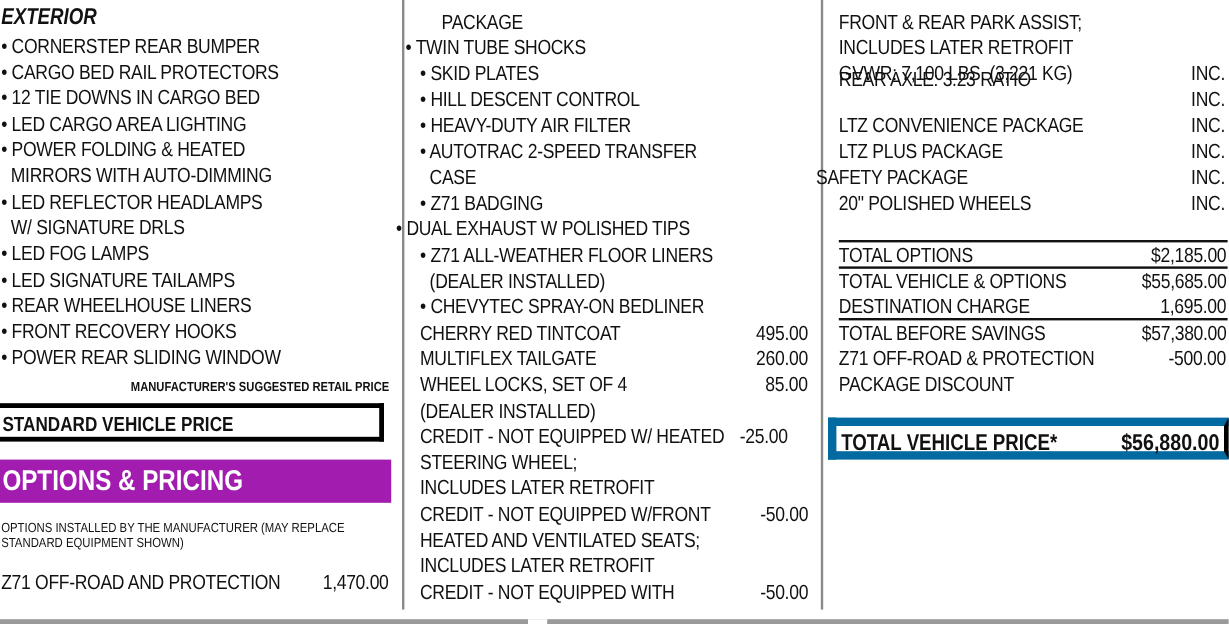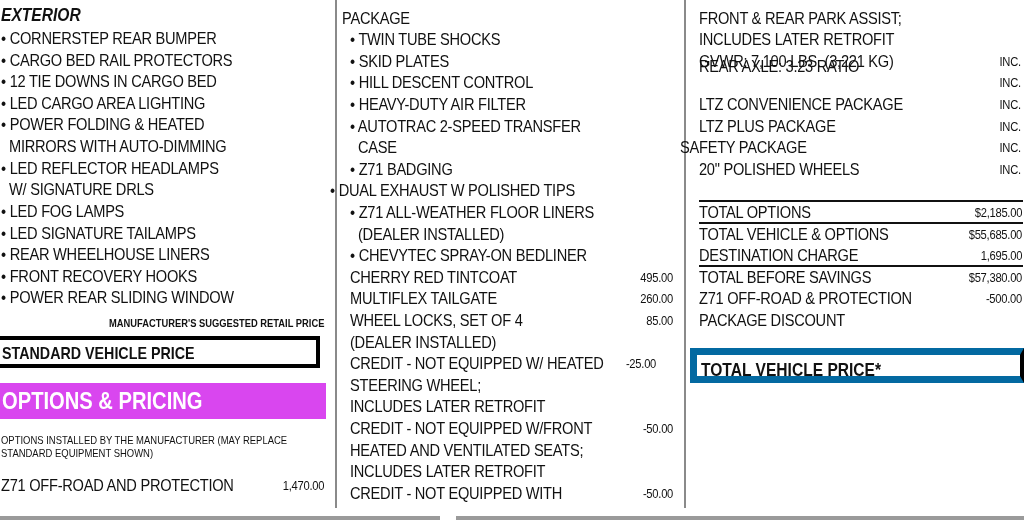--- a/index.html
+++ b/index.html
@@ -6,21 +6,21 @@
   body {
     width: 1024px; height: 520px; overflow: hidden; background: #ffffff; position: relative;
     font-family: "Liberation Sans", "DejaVu Sans", sans-serif; color: #111;
   }
   .line {
     position: absolute; font-size: 17px; line-height: 21.5px; height: 21.5px; white-space: nowrap;
     letter-spacing: -0.3px;
   }
   .line .txt { display: inline-block; transform: scaleX(0.86); transform-origin: 0 50%; }
   .amt {
-    position: absolute; font-size: 13px; line-height: 21.5px; height: 21.5px; white-space: nowrap;
+    position: absolute; font-size: 17px; line-height: 21.5px; height: 21.5px; white-space: nowrap;
     text-align: right; letter-spacing: -0.3px;
   }
   .amt .txt { display: inline-block; transform: scaleX(0.86); transform-origin: 100% 50%; }
   .vline { position: absolute; width: 2px; background: #8a8a8a; }
   .bottom-bar { position: absolute; left: 0; top: 516px; width: 1024px; height: 4px; background: #9a9a9a; }
   .bottom-gap { position: absolute; left: 440px; top: 516px; width: 16px; height: 4px; background: #fff; }
 
   .heading-exterior {
     position: absolute; left: 1px; top: 3px; font-size: 19px; font-weight: 700; line-height: 24px; font-style: italic;
   }
@@ -34,21 +34,21 @@
   .std-box {
     position: absolute; left: 0; top: 336px; width: 320px; height: 32px;
     border: 4px solid #000; border-left: none; box-sizing: border-box;
   }
   .std-box .label { position: absolute; left: 2px; top: 3px; font-size: 17px; font-weight: 700; line-height: 22px; }
   .std-box .value { position: absolute; right: 6px; top: 2px; font-size: 19px; font-weight: 700; line-height: 24px; }
   .std-box .label .txt { display:inline-block; transform: scaleX(0.84); transform-origin: 0 50%; }
   .std-box .value .txt { display:inline-block; transform: scaleX(0.88); transform-origin: 100% 50%; }
 
   .options-banner {
-    position: absolute; left: 0; top: 383px; width: 326px; height: 36px; background: #d946ef; color: #fff;
+    position: absolute; left: 0; top: 383px; width: 326px; height: 36px; background: #a21caf; color: #fff;
   }
   .options-banner .txt {
     position: absolute; left: 2px; top: 4px; font-size: 24px; font-weight: 700; line-height: 28px;
     display:inline-block; transform: scaleX(0.84); transform-origin: 0 50%; white-space: nowrap;
   }
   .opt-note {
     position: absolute; left: 1px; top: 434px; font-size: 11px; line-height: 13px; white-space: nowrap;
   }
   .opt-note .txt { display:block; transform: scaleX(0.86); transform-origin: 0 50%; }
 
@@ -98,22 +98,22 @@
     <span class="txt">STANDARD EQUIPMENT SHOWN)</span>
   </div>
 
   <div class="line" style="left:1px;top:475px"><span class="txt">Z71 OFF-ROAD AND PROTECTION</span></div>
   <div class="amt" style="right:700px;top:475px"><span class="txt">1,470.00</span></div>
 </div>
 
 <div class="vline" style="left:335px;top:0;height:508px"></div>
 
 <div>
-  <div class="line" style="left:342px;top:8px"><span class="txt">PACKAGE</span></div>
-  <div class="line" style="left:350px;top:29px"><span class="txt">• TWIN TUBE SHOCKS</span></div>
+  <div class="line" style="left:368px;top:8px"><span class="txt">PACKAGE</span></div>
+  <div class="line" style="left:338px;top:29px"><span class="txt">• TWIN TUBE SHOCKS</span></div>
   <div class="line" style="left:350px;top:51px"><span class="txt">• SKID PLATES</span></div>
   <div class="line" style="left:350px;top:72px"><span class="txt">• HILL DESCENT CONTROL</span></div>
   <div class="line" style="left:350px;top:94px"><span class="txt">• HEAVY-DUTY AIR FILTER</span></div>
   <div class="line" style="left:350px;top:116px"><span class="txt">• AUTOTRAC 2-SPEED TRANSFER</span></div>
   <div class="line" style="left:358px;top:137px"><span class="txt">  CASE</span></div>
   <div class="line" style="left:350px;top:159px"><span class="txt">• Z71 BADGING</span></div>
   <div class="line" style="left:330px;top:180px"><span class="txt">• DUAL EXHAUST W POLISHED TIPS</span></div>
   <div class="line" style="left:350px;top:202px"><span class="txt">• Z71 ALL-WEATHER FLOOR LINERS</span></div>
   <div class="line" style="left:358px;top:224px"><span class="txt">  (DEALER INSTALLED)</span></div>
   <div class="line" style="left:350px;top:245px"><span class="txt">• CHEVYTEC SPRAY-ON BEDLINER</span></div>
@@ -165,17 +165,18 @@
   <div class="amt" style="right:2px;top:245px"><span class="txt">1,695.00</span></div>
   <div class="rule" style="left:699px;top:265px;width:324px"></div>
   <div class="line" style="left:699px;top:267px"><span class="txt">TOTAL BEFORE SAVINGS</span></div>
   <div class="amt" style="right:2px;top:267px"><span class="txt">$57,380.00</span></div>
   <div class="line" style="left:699px;top:288px"><span class="txt">Z71 OFF-ROAD &amp; PROTECTION</span></div>
   <div class="amt" style="right:2px;top:288px"><span class="txt">-500.00</span></div>
   <div class="line" style="left:699px;top:310px"><span class="txt">PACKAGE DISCOUNT</span></div>
 
   <div class="total-box">
     <div class="label"><span class="txt">TOTAL VEHICLE PRICE*</span></div>
+    <div class="value"><span class="txt">$56,880.00</span></div>
   </div>
 </div>
 
 <div class="bottom-bar"></div>
 <div class="bottom-gap"></div>
 
 </body></html>

